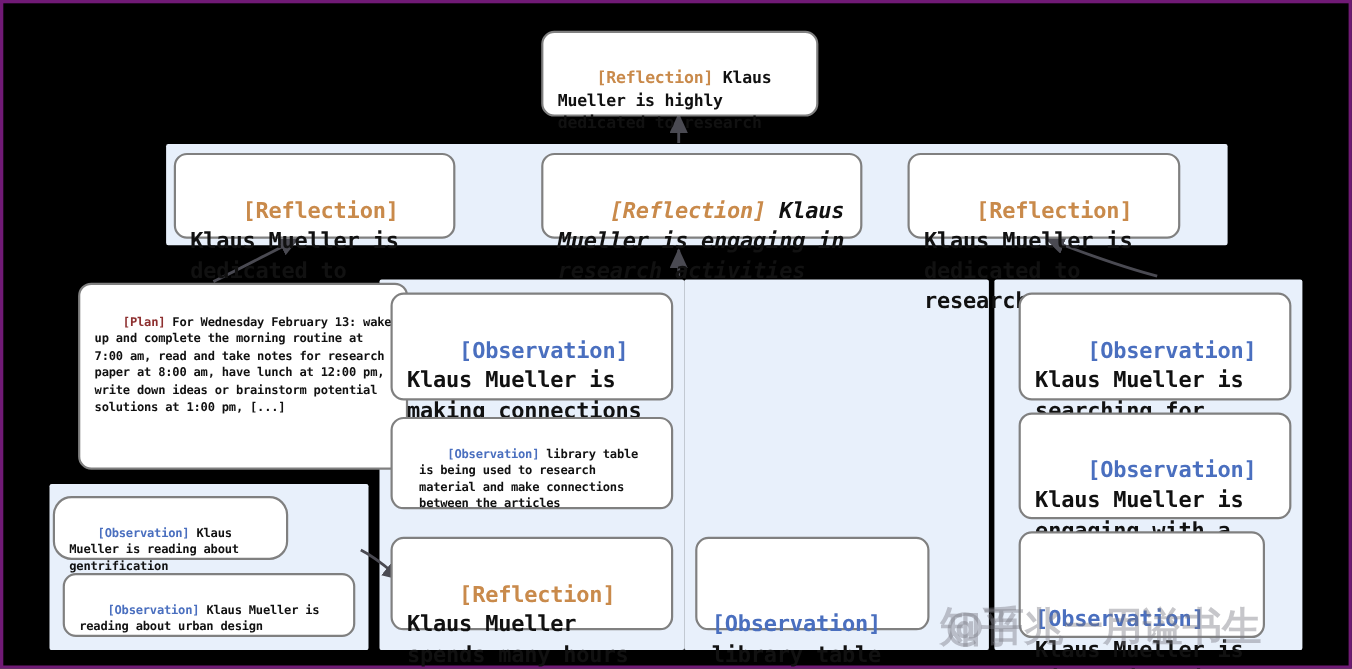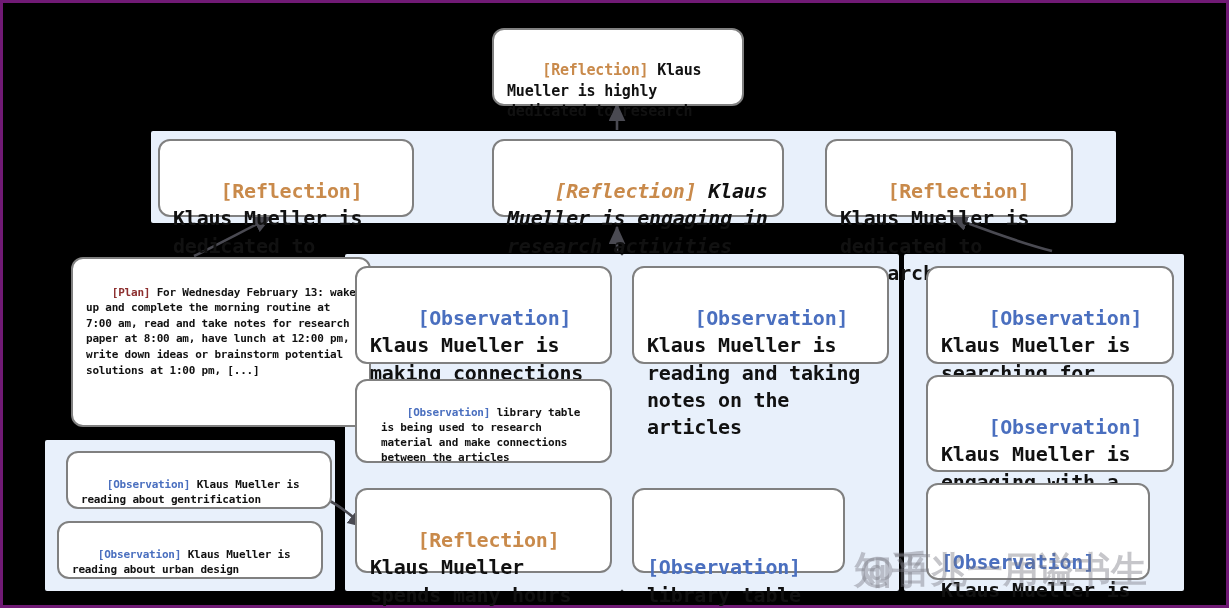--- a/index.html
+++ b/index.html
@@ -99,43 +99,40 @@
   </div>
 
   <div class="node fs14" style="left:822px;top:136px;width:248px;height:78px;">
     <span class="tag tag-reflection">[Reflection]</span><span> Klaus Mueller is dedicated to research</span>
   </div>
 
   <div class="node fs11" style="left:68px;top:254px;width:300px;height:170px;line-height:1.42;">
     <span class="tag tag-plan">[Plan]</span><span> For Wednesday February 13: wake up and complete the morning routine at 7:00 am, read and take notes for research paper at 8:00 am, have lunch at 12:00 pm, write down ideas or brainstorm potential solutions at 1:00 pm, [...]</span>
   </div>
 
-  <div class="node fs11" style="left:63px;top:448px;width:266px;height:58px;">
+  <div class="node fs11" style="left:45px;top:448px;width:214px;height:58px;border-radius:17px;">
     <span class="tag tag-observation">[Observation]</span><span> Klaus Mueller is reading about gentrification</span>
   </div>
 
   <div class="node fs11" style="left:54px;top:518px;width:266px;height:58px;">
     <span class="tag tag-observation">[Observation]</span><span> Klaus Mueller is reading about urban design</span>
   </div>
 
   <div class="node fs14" style="left:352px;top:263px;width:257px;height:98px;">
     <span class="tag tag-observation">[Observation]</span><span> Klaus Mueller is making connections between the articles</span>
   </div>
 
   <div class="node fs11" style="left:352px;top:376px;width:257px;height:84px;padding-left:24px;">
     <span class="tag tag-observation">[Observation]</span><span> library table is being used to research material and make connections between the articles</span>
   </div>
 
   <div class="node fs14" style="left:352px;top:485px;width:257px;height:85px;">
     <span class="tag tag-reflection">[Reflection]</span><span> Klaus Mueller spends many hours reading</span>
   </div>
 
-  <div class="node fs14" style="left:629px;top:263px;width:257px;height:98px;">
-    <span class="tag tag-observation">[Observation]</span><span> Klaus Mueller is reading and taking notes on the articles</span>
-  </div>
 
 
   <div class="node fs14" style="left:629px;top:485px;width:213px;height:85px;">
     <span class="tag tag-observation">[Observation]</span><span> library table is being used to discuss research material</span>
   </div>
 
   <div class="node fs14" style="left:923px;top:263px;width:248px;height:98px;">
     <span class="tag tag-observation">[Observation]</span><span> Klaus Mueller is searching for relevant articles with the help of a librarian</span>
   </div>
 

